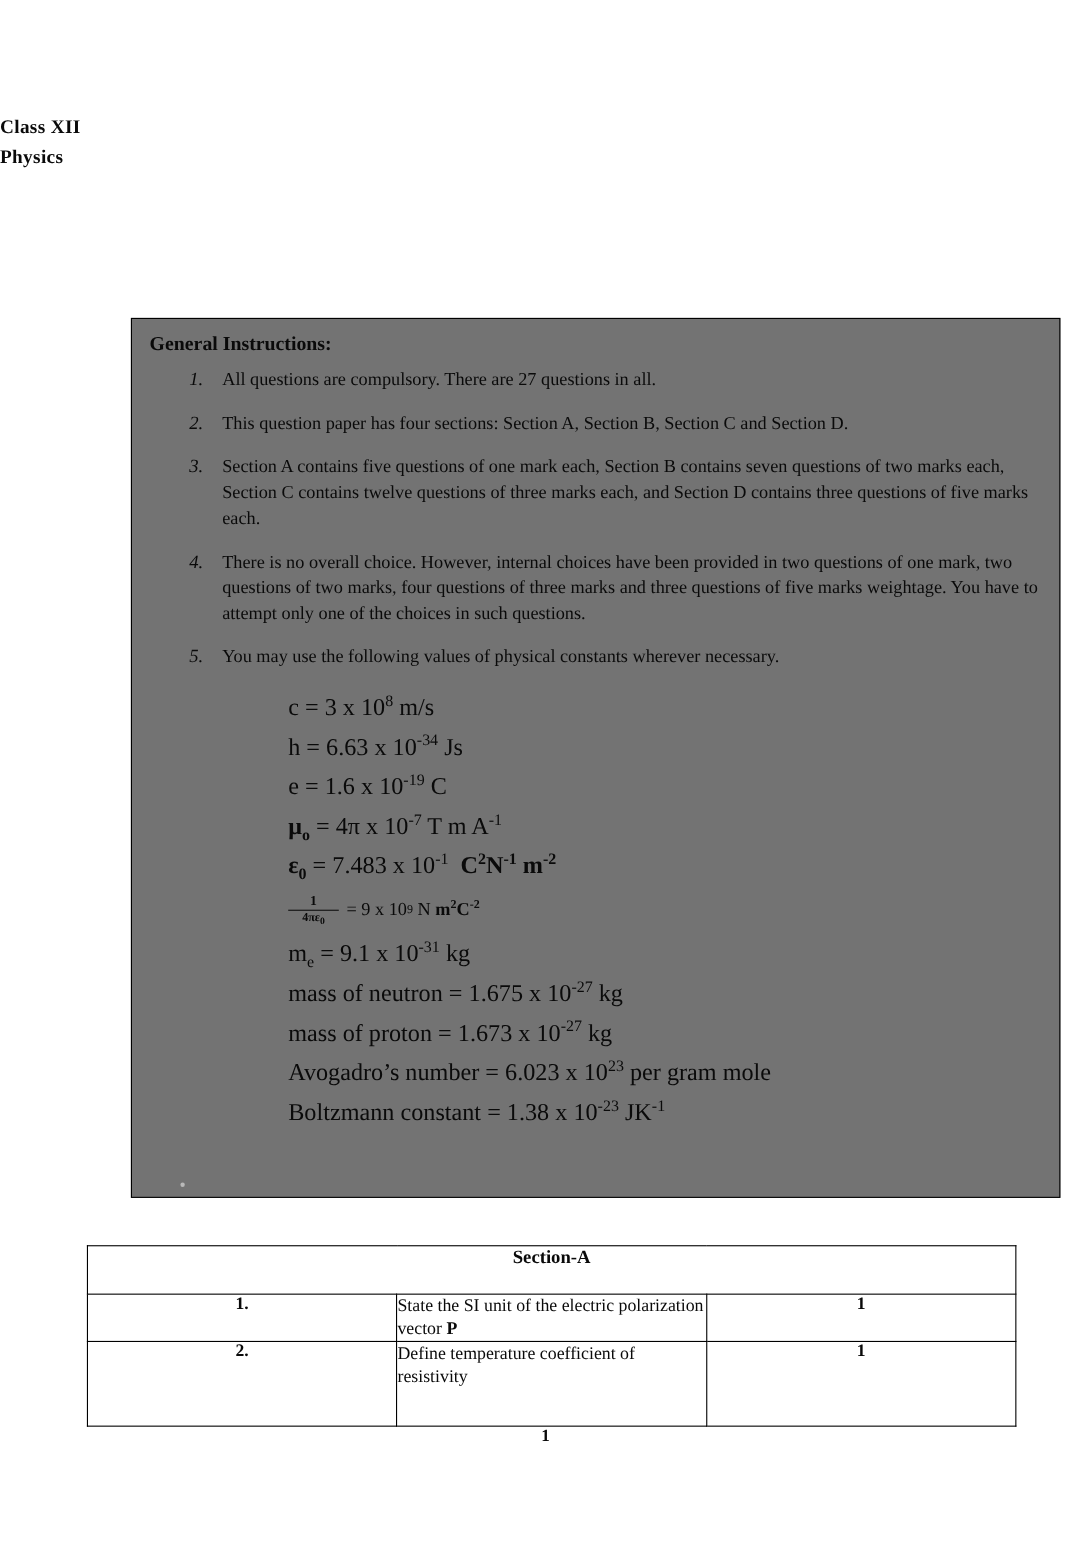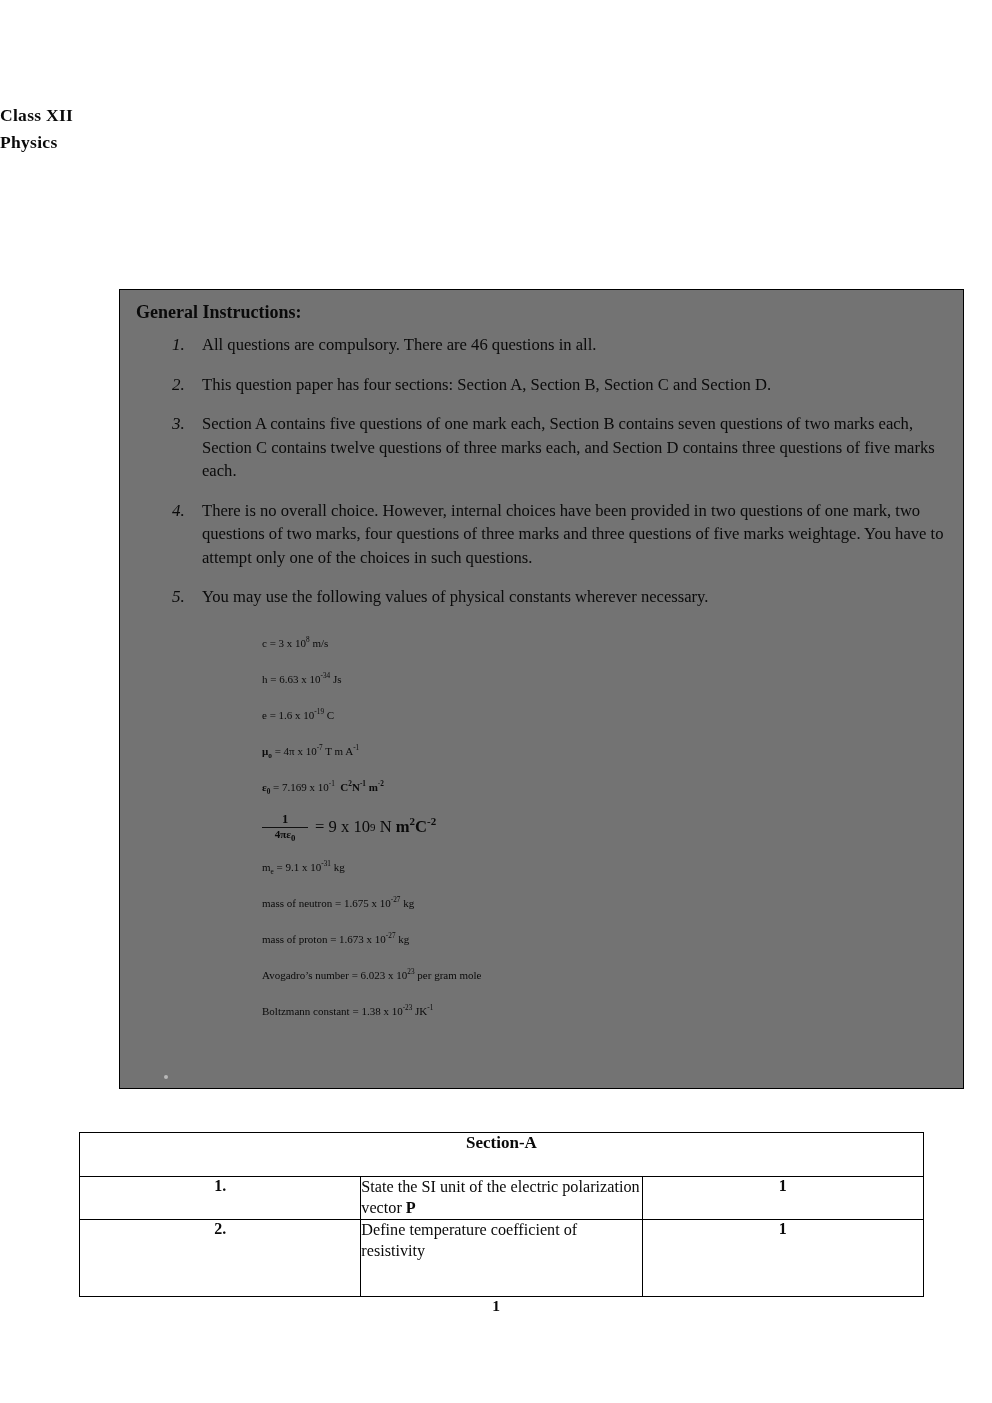--- a/index.html
+++ b/index.html
@@ -78,21 +78,21 @@
     font-style: italic;
     font-size: 17px;
   }
 
   
   .constants {
     margin: 14px 0 0 0;
     padding-left: 126px;
   }
   .constants .const-row {
-    font-size: 11px;
+    font-size: 22px;
     line-height: 36px;
     white-space: nowrap;
   }
   .constants sup {
     font-size: 0.66em;
     vertical-align: super;
     line-height: 0;
   }
   .constants sub {
     font-size: 0.66em;
@@ -209,21 +209,21 @@
     <div class="line">Class XII</div>
     <div class="line">Physics</div>
   </div>
 
   <div class="instructions-box">
     <div class="instructions-title">General Instructions:</div>
 
     <ol class="instr-list">
       <li>
         <span class="num">1.</span>
-        <span>All questions are compulsory. There are 46 questions in all.</span>
+        <span>All questions are compulsory. There are 27 questions in all.</span>
       </li>
       <li>
         <span class="num">2.</span>
         <span>This question paper has four sections: Section A, Section B, Section C and Section D.</span>
       </li>
       <li>
         <span class="num">3.</span>
         <span>Section A contains five questions of one mark each, Section B contains seven questions of two marks each, Section C contains twelve questions of three marks each, and Section D contains three questions of five marks each.</span>
       </li>
       <li>
@@ -262,21 +262,21 @@
       <div class="const-row">
         <b><span>μ</span><sub>o</sub></b>
         <span>=</span>
         <span>4π x 10</span><sup>-7</sup>
         <span>T m A</span><sup>-1</sup>
       </div>
 
       <div class="const-row">
         <b><span>ε</span><sub>0</sub></b>
         <span>=</span>
-        <span>7.169 x 10</span><sup>-1</sup>
+        <span>7.483 x 10</span><sup>-1</sup>
         &nbsp;<b><span>C</span><sup>2</sup><span>N</span><sup>-1</sup> <span>m</span><sup>-2</sup></b>
       </div>
 
       <div class="frac-row">
         <span class="frac">
           <span class="numer">1</span>
           <span class="bar"></span>
           <span class="denom"><span>4πε</span><sub>0</sub></span>
         </span>
         <span>=</span>&nbsp;<span>9 x 10</span><sup>9</sup>&nbsp;<span>N</span>&nbsp;<b><span>m</span><sup>2</sup><span>C</span><sup>-2</sup></b>

